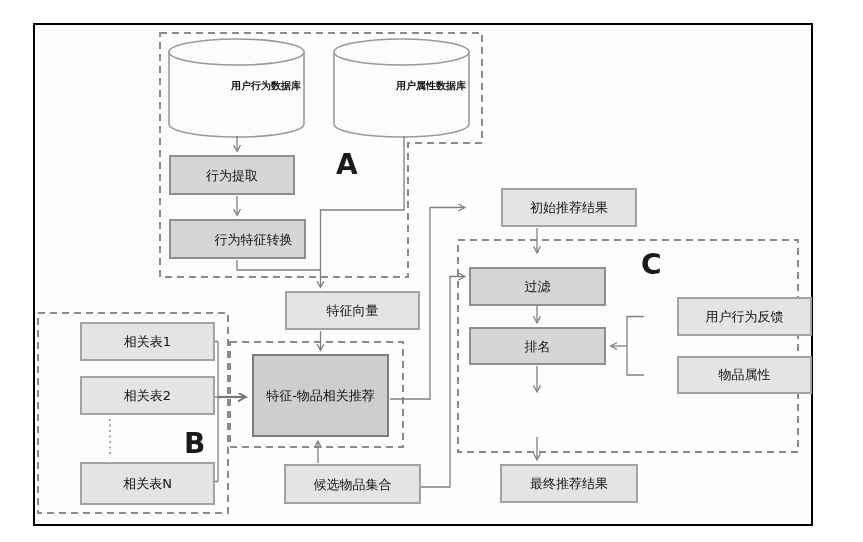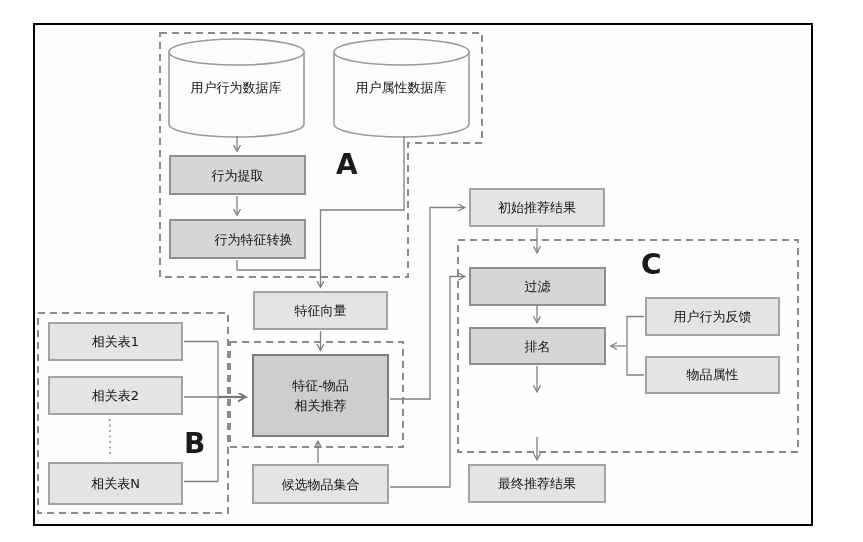--- a/index.html
+++ b/index.html
@@ -13,27 +13,27 @@
   #frame{position:absolute;left:33px;top:23px;width:776px;height:499px;
          border:2px solid var(--frame);background:#fefefe;}
   svg{position:absolute;left:0;top:0;}
   .dashedbox{fill:none;stroke:var(--dash);stroke-width:2;stroke-dasharray:7 5;}
   .ln{fill:none;stroke:var(--line);stroke-width:1.3;}
   .ln-thick{fill:none;stroke:#777;stroke-width:2.2;}
   .dots{fill:none;stroke:#a8a8a8;stroke-width:2;stroke-dasharray:2 3.5;}
   .cyl{fill:var(--cylFill);stroke:var(--cylBorder);stroke-width:1.6;}
   .node{position:absolute;display:flex;align-items:center;justify-content:center;
         box-sizing:border-box;font-size:13px;text-align:center;line-height:17px;}
-  .light{background:var(--lightFill);border:2px solid var(--lightBorder);}
+  .light{background:var(--lightFill);border:2px solid var(--lightBorder);margin-left:32px;}
   .dark{background:var(--darkFill);border:2px solid var(--darkBorder);}
   .darker{background:var(--darkerFill);border:2px solid var(--darkerBorder);}
-  .cyltext{position:absolute;width:130px;text-align:center;font-size:13px;}
+  .cyltext{position:absolute;width:130px;text-align:right;font-size:10px;font-weight:bold;}
   .seclabel{position:absolute;font-size:28px;font-weight:bold;color:#1a1a1a;
             font-family:"DejaVu Sans","Liberation Sans",sans-serif;}
-  .two-line{flex-direction:column;line-height:20px;}
+  .two-line{flex-direction:row;line-height:20px;}
 </style>
 </head>
 <body>
 
 <div id="canvas">
   <div id="frame"></div>
 
   <svg width="863" height="542" viewBox="0 0 863 542">
     <defs>
       <marker id="arr" markerWidth="10" markerHeight="10" refX="6.2" refY="3.5" orient="auto" markerUnits="userSpaceOnUse">
@@ -78,21 +78,21 @@
       <path class="ln" d="M218,341.5 L218,481.5"></path>
       <path class="ln" d="M184,397 L218,397"></path>
       <path class="ln-thick" d="M218,397 L245,397" marker-end="url(#arrBig)"></path>
       <path class="dots" d="M110,419 L110,458"></path>
     </g>
   </svg>
 
   <div class="cyltext" style="left:171px;top:79px;">用户行为数据库</div>
   <div class="cyltext" style="left:336px;top:79px;">用户属性数据库</div>
 
-  <div class="node dark" style="left:169px;top:155px;width:137px;height:40px;">行为提取</div>
+  <div class="node dark" style="left:169px;top:155px;width:126px;height:40px;">行为提取</div>
   <div class="node dark" style="left:169px;top:219px;width:137px;height:40px;padding-left:32px;">行为特征转换</div>
 
   <div class="node light" style="left:253px;top:291px;width:135px;height:39px;">特征向量</div>
   <div class="node darker two-line" style="left:252px;top:354px;width:137px;height:83px;">
     <span>特征-物品</span>
     <span>相关推荐</span>
   </div>
   <div class="node light" style="left:252px;top:464px;width:137px;height:40px;">候选物品集合</div>
 
   <div class="node light" style="left:48px;top:322px;width:135px;height:39px;">相关表1</div>

